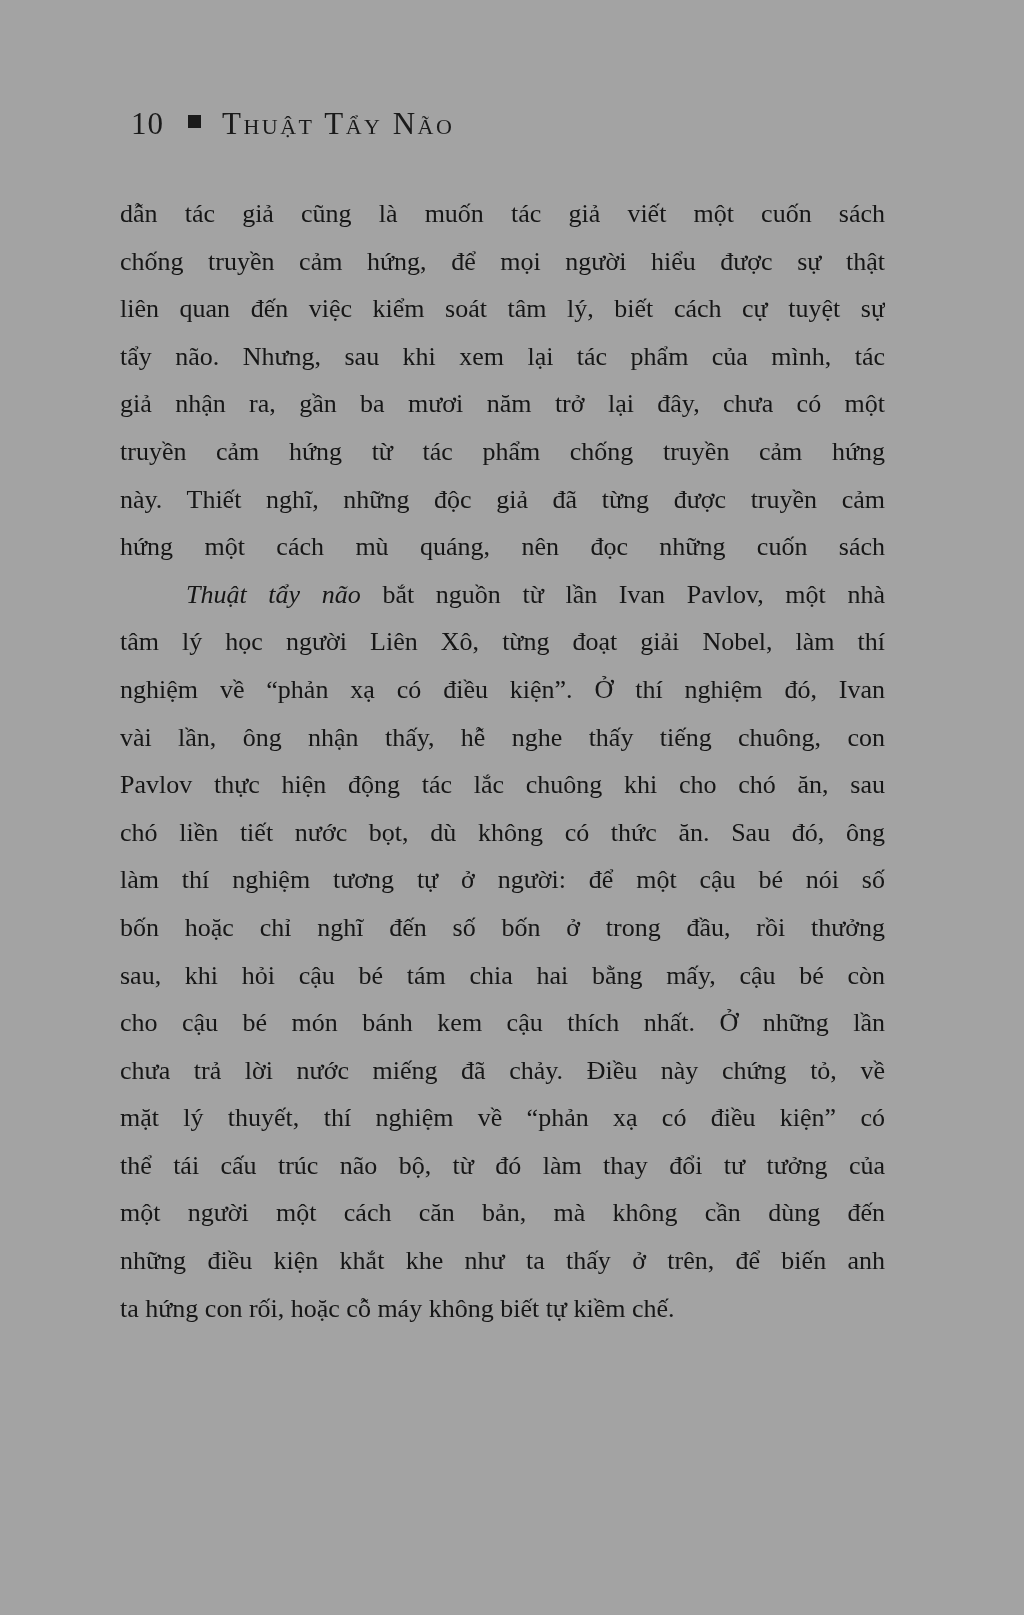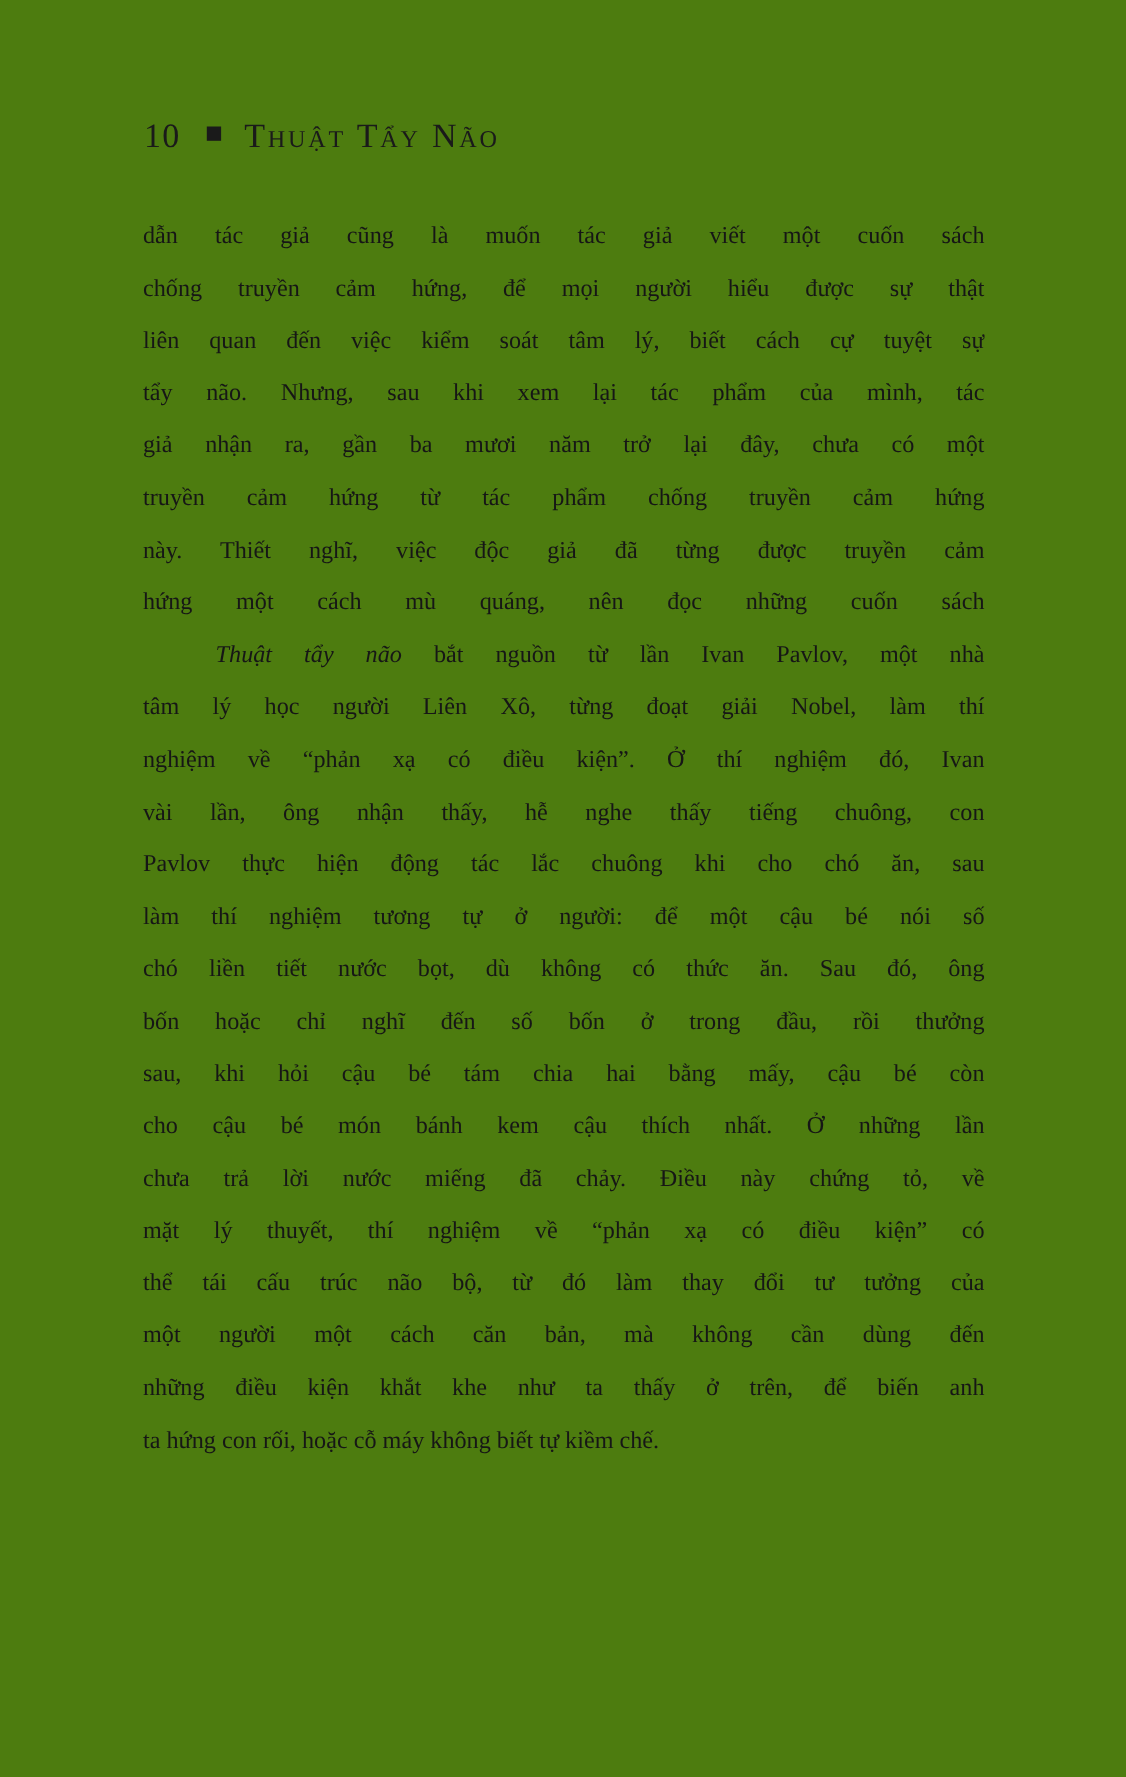--- a/index.html
+++ b/index.html
@@ -4,21 +4,21 @@
 <style>
   html, body {
     margin: 0;
     padding: 0;
     background: #ffffff;
   }
   .page {
     position: relative;
     width: 1024px;
     height: 1615px;
-    background: #4d7c0f;
+    background: #a3a3a3;
     color: #181818;
     font-family: "Liberation Serif", serif;
     overflow: hidden;
   }
   .running-head {
     position: absolute;
     left: 131px;
     top: 106px;
     display: flex;
     align-items: baseline;
@@ -38,24 +38,24 @@
     position: relative;
     top: -3px;
     align-self: center;
   }
   .running-title {
     font-variant: small-caps;
     letter-spacing: 2.5px;
   }
   .body-text {
     position: absolute;
-    left: 130px;
+    left: 120px;
     top: 190px;
     width: 765px;
-    font-size: 22px;
+    font-size: 26px;
     line-height: 47.6px;
     color: #161616;
   }
   .line {
     text-align: justify;
     text-align-last: justify;
     overflow: hidden;
   }
   .line.last {
     text-align-last: left;
@@ -79,31 +79,31 @@
   </header>
 
   <main class="body-text" id="body-text">
       <div class="paragraph">
         <div class="line"><span>dẫn tác giả cũng là muốn tác giả viết một cuốn sách</span></div>
         <div class="line"><span>chống truyền cảm hứng, để mọi người hiểu được sự thật</span></div>
         <div class="line"><span>liên quan đến việc kiểm soát tâm lý, biết cách cự tuyệt sự</span></div>
         <div class="line"><span>tẩy não. Nhưng, sau khi xem lại tác phẩm của mình, tác</span></div>
         <div class="line"><span>giả nhận ra, gần ba mươi năm trở lại đây, chưa có một</span></div>
         <div class="line"><span>truyền cảm hứng từ tác phẩm chống truyền cảm hứng</span></div>
-        <div class="line"><span>này. Thiết nghĩ, việc độc giả đã từng được truyền cảm</span></div>
+        <div class="line"><span>này. Thiết nghĩ, những độc giả đã từng được truyền cảm</span></div>
         <div class="line"><span>hứng một cách mù quáng, nên đọc những cuốn sách</span></div>
       </div>
       <div class="paragraph">
         <div class="line indent"><span class="italic">Thuật tẩy não</span><span> bắt nguồn từ lần Ivan Pavlov, một nhà</span></div>
         <div class="line"><span>tâm lý học người Liên Xô, từng đoạt giải Nobel, làm thí</span></div>
         <div class="line"><span>nghiệm về “phản xạ có điều kiện”. Ở thí nghiệm đó, Ivan</span></div>
         <div class="line"><span>vài lần, ông nhận thấy, hễ nghe thấy tiếng chuông, con</span></div>
         <div class="line"><span>Pavlov thực hiện động tác lắc chuông khi cho chó ăn, sau</span></div>
+        <div class="line"><span>chó liền tiết nước bọt, dù không có thức ăn. Sau đó, ông</span></div>
         <div class="line"><span>làm thí nghiệm tương tự ở người: để một cậu bé nói số</span></div>
-        <div class="line"><span>chó liền tiết nước bọt, dù không có thức ăn. Sau đó, ông</span></div>
         <div class="line"><span>bốn hoặc chỉ nghĩ đến số bốn ở trong đầu, rồi thưởng</span></div>
         <div class="line"><span>sau, khi hỏi cậu bé tám chia hai bằng mấy, cậu bé còn</span></div>
         <div class="line"><span>cho cậu bé món bánh kem cậu thích nhất. Ở những lần</span></div>
         <div class="line"><span>chưa trả lời nước miếng đã chảy. Điều này chứng tỏ, về</span></div>
         <div class="line"><span>mặt lý thuyết, thí nghiệm về “phản xạ có điều kiện” có</span></div>
         <div class="line"><span>thể tái cấu trúc não bộ, từ đó làm thay đổi tư tưởng của</span></div>
         <div class="line"><span>một người một cách căn bản, mà không cần dùng đến</span></div>
         <div class="line"><span>những điều kiện khắt khe như ta thấy ở trên, để biến anh</span></div>
         <div class="line last"><span>ta hứng con rối, hoặc cỗ máy không biết tự kiềm chế.</span></div>
       </div>

